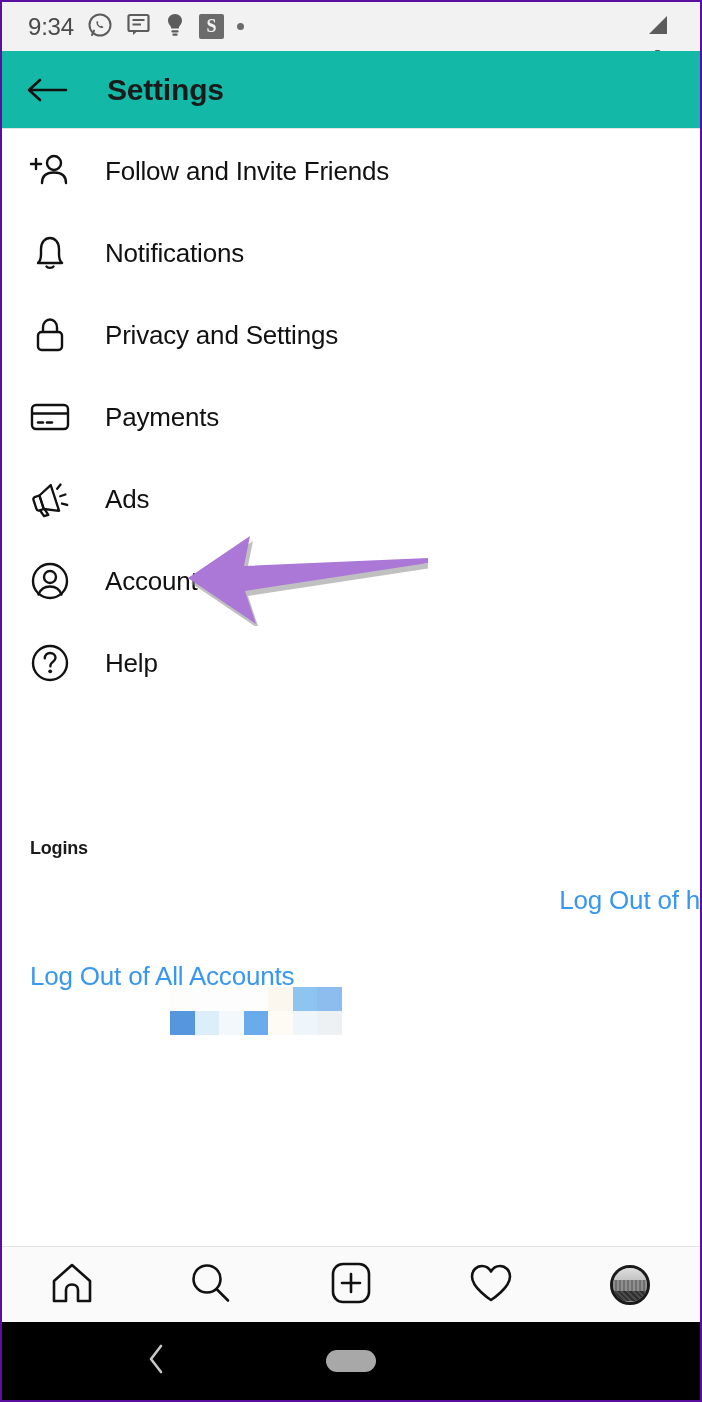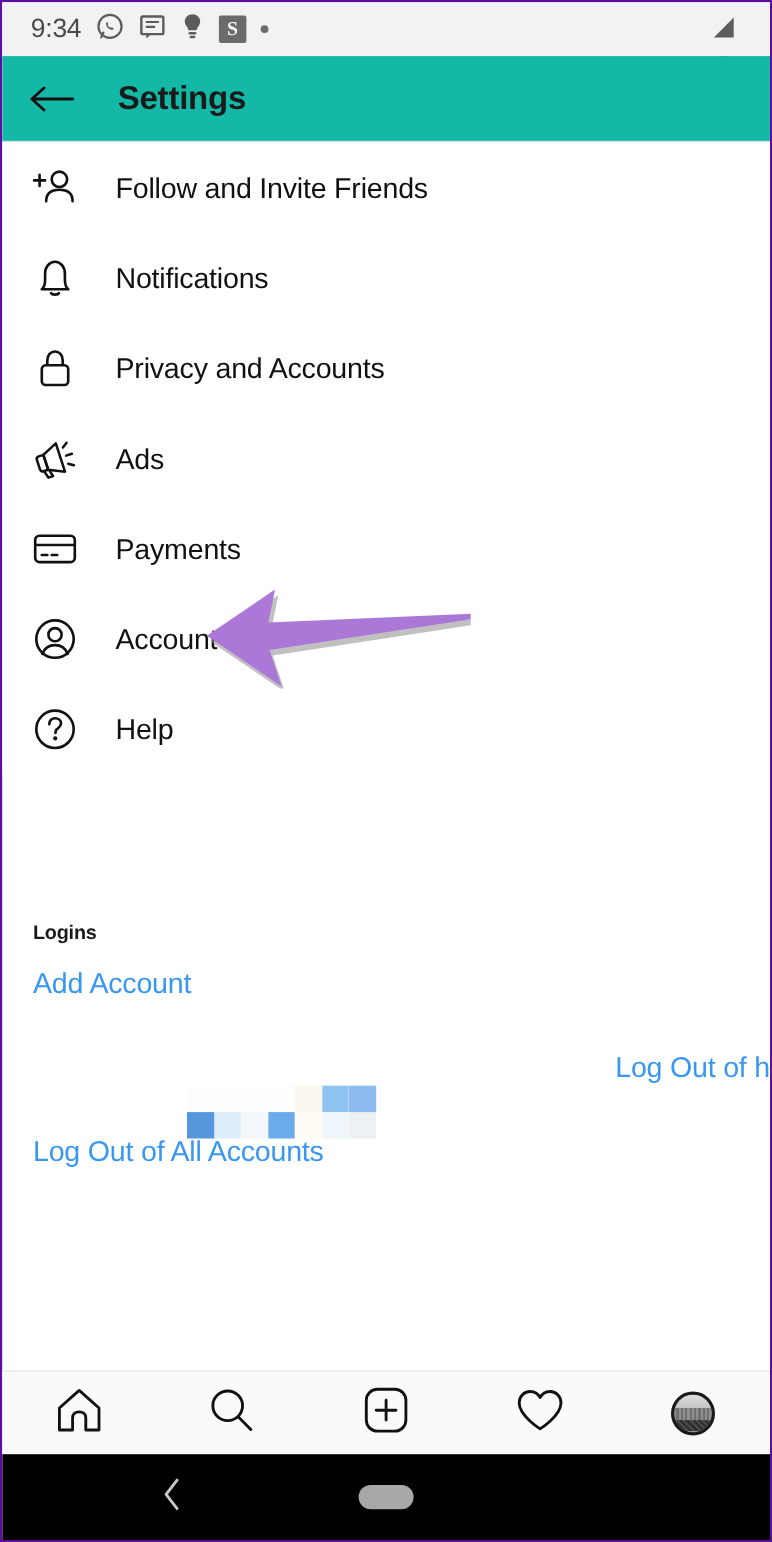--- a/index.html
+++ b/index.html
@@ -362,51 +362,51 @@
       <span class="lbl">Notifications</span>
     </div>
 
     <div class="srow">
       <span class="ic">
         <svg width="38" height="42" viewBox="0 0 38 42">
           <rect x="7" y="18" width="24" height="18" rx="3.5" fill="none" stroke="#111" stroke-width="2.4"></rect>
           <path d="M12 18 L12 13.5 C12 9 15.2 5.5 19 5.5 C22.8 5.5 26 9 26 13.5 L26 18" fill="none" stroke="#111" stroke-width="2.4"></path>
         </svg>
       </span>
-      <span class="lbl">Privacy and Accounts</span>
+      <span class="lbl">Privacy and Settings</span>
+    </div>
+
+    <div class="srow">
+      <span class="ic">
+        <svg width="42" height="34" viewBox="0 0 42 34">
+          <rect x="3" y="5" width="36" height="24" rx="4" fill="none" stroke="#111" stroke-width="2.4"></rect>
+          <line x1="3" y1="13.5" x2="39" y2="13.5" stroke="#111" stroke-width="2.4"></line>
+          <line x1="9" y1="22.5" x2="14" y2="22.5" stroke="#111" stroke-width="2.4" stroke-linecap="round"></line>
+          <line x1="18" y1="22.5" x2="23" y2="22.5" stroke="#111" stroke-width="2.4" stroke-linecap="round"></line>
+        </svg>
+      </span>
+      <span class="lbl">Payments</span>
     </div>
 
     <div class="srow">
       <span class="ic">
         <svg width="44" height="40" viewBox="0 0 44 40">
           <g transform="rotate(-18 22 20)">
             <path d="M6 16 L6 25 C6 26.5 7.2 27.6 8.6 27.6 L13 27.6 L13 13.4 L8.6 13.4 C7.2 13.4 6 14.5 6 16 Z" fill="none" stroke="#111" stroke-width="2.3" stroke-linejoin="round"></path>
             <path d="M13 13.4 L27 7 L27 34 L13 27.6 Z" fill="none" stroke="#111" stroke-width="2.3" stroke-linejoin="round"></path>
             <path d="M9 27.6 L11 34.5 L15.5 34.5 L13.8 28.2" fill="none" stroke="#111" stroke-width="2.3" stroke-linejoin="round"></path>
             <path d="M32 12.5 L36.5 9.5 M32.5 20.5 L38 20.5 M32 28 L36.5 31" stroke="#111" stroke-width="2.3" stroke-linecap="round"></path>
           </g>
         </svg>
       </span>
       <span class="lbl">Ads</span>
     </div>
 
     <div class="srow">
       <span class="ic">
-        <svg width="42" height="34" viewBox="0 0 42 34">
-          <rect x="3" y="5" width="36" height="24" rx="4" fill="none" stroke="#111" stroke-width="2.4"></rect>
-          <line x1="3" y1="13.5" x2="39" y2="13.5" stroke="#111" stroke-width="2.4"></line>
-          <line x1="9" y1="22.5" x2="14" y2="22.5" stroke="#111" stroke-width="2.4" stroke-linecap="round"></line>
-          <line x1="18" y1="22.5" x2="23" y2="22.5" stroke="#111" stroke-width="2.4" stroke-linecap="round"></line>
-        </svg>
-      </span>
-      <span class="lbl">Payments</span>
-    </div>
-
-    <div class="srow">
-      <span class="ic">
         <svg width="42" height="42" viewBox="0 0 42 42">
           <circle cx="21" cy="21" r="17" fill="none" stroke="#111" stroke-width="2.4"></circle>
           <circle cx="21" cy="17" r="6" fill="none" stroke="#111" stroke-width="2.4"></circle>
           <path d="M9.5 34.5 C11.5 29 16 26.5 21 26.5 C26 26.5 30.5 29 32.5 34.5" fill="none" stroke="#111" stroke-width="2.4" stroke-linecap="round"></path>
         </svg>
       </span>
       <span class="lbl">Account</span>
     </div>
 
     <div class="srow">
@@ -417,21 +417,20 @@
           <circle cx="21.2" cy="29.3" r="1.9" fill="#111"></circle>
         </svg>
       </span>
       <span class="lbl">Help</span>
     </div>
 
   </div>
 
   <div id="logins">
     <div id="logins-title">Logins</div>
-    <div class="login-link">Add Account</div>
     <div class="login-link" id="logout-user-row">Log Out of h</div>
     <div class="login-link">Log Out of All Accounts</div>
   </div>
 
   <div id="censor">
     <div style="background:#fdfdfb"></div>
     <div style="background:#fdfdfd"></div>
     <div style="background:#fdfdfd"></div>
     <div style="background:#fdfdfd"></div>
     <div style="background:#fbf7ee"></div>

